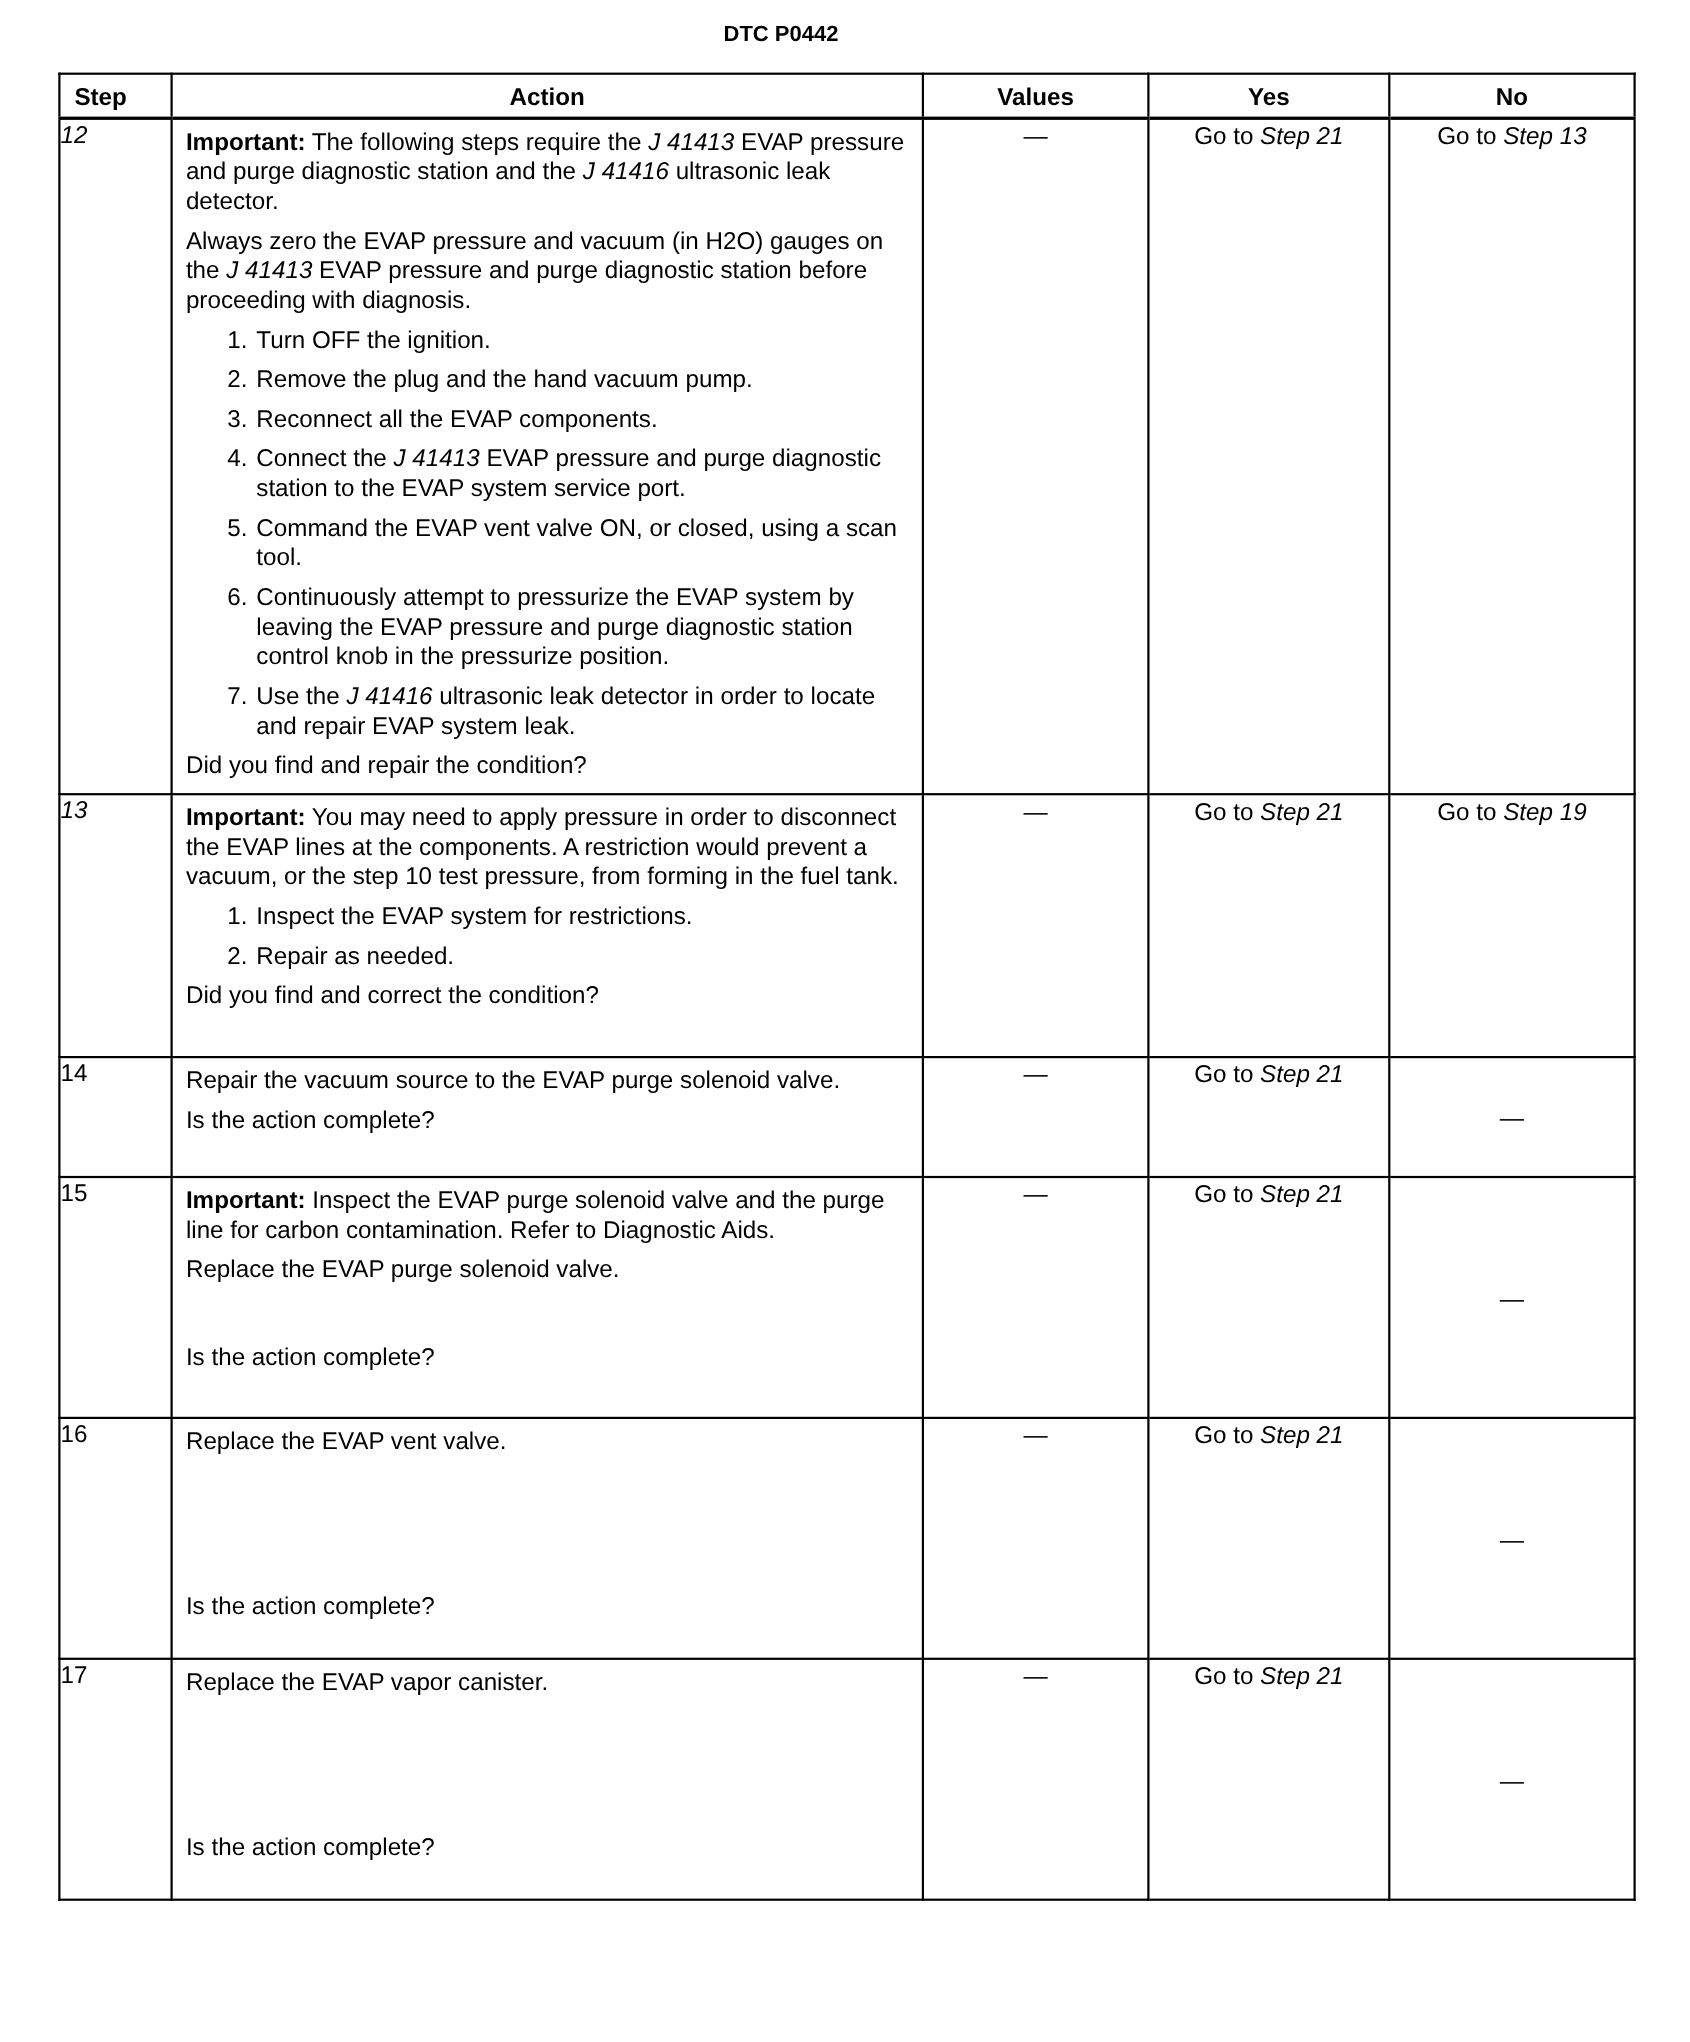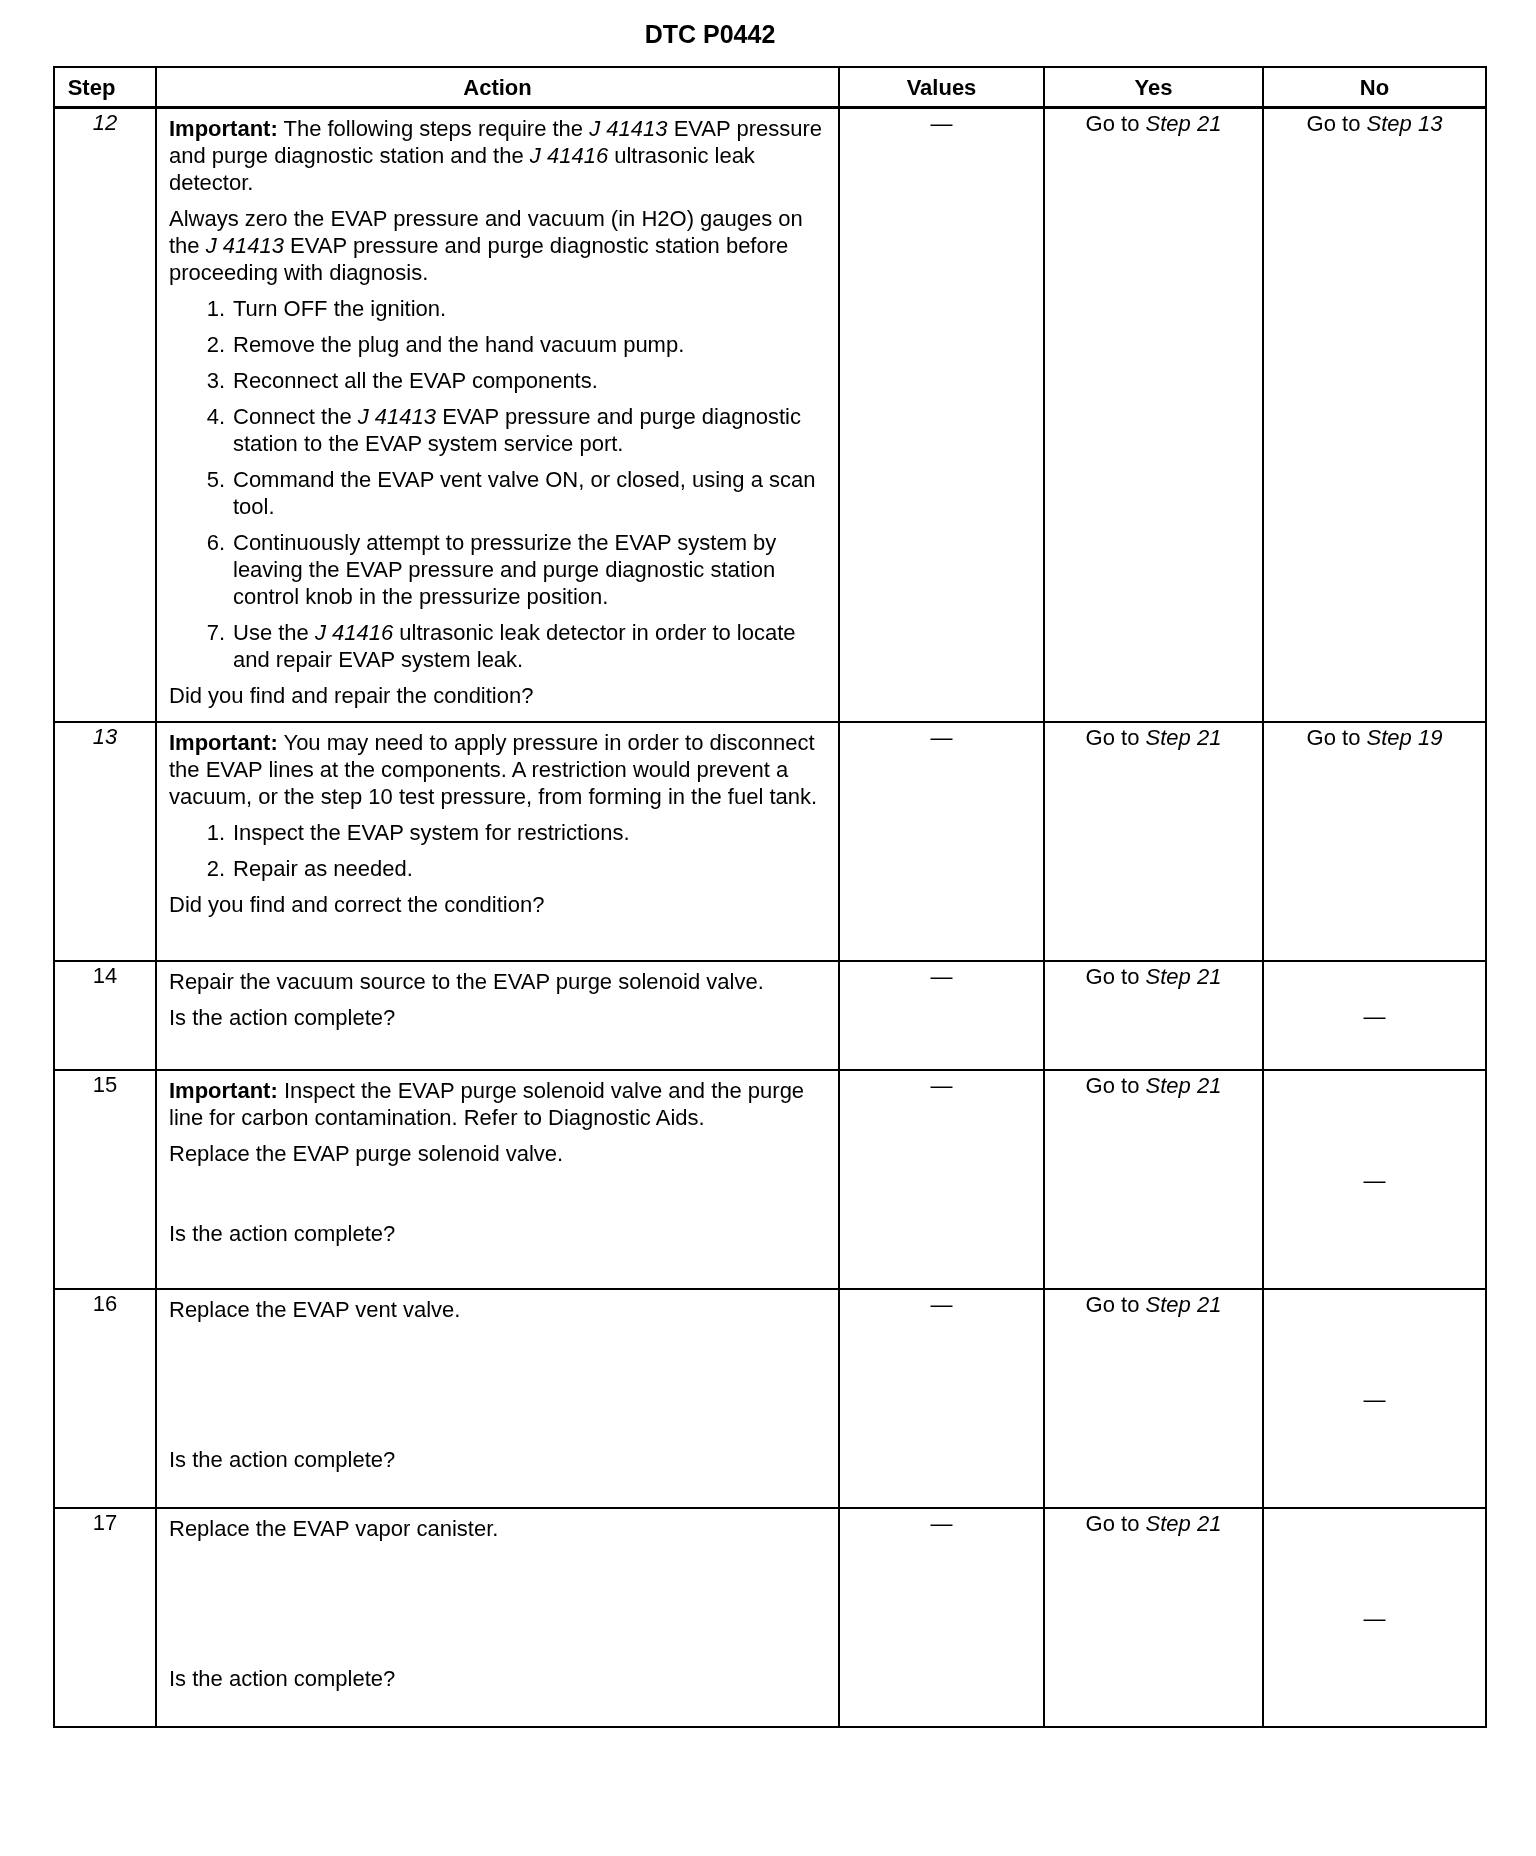--- a/index.html
+++ b/index.html
@@ -1,27 +1,27 @@
 <!DOCTYPE html>
 <html><head>
 <meta charset="utf-8">
 <style>
   html, body { margin: 0; padding: 0; background: #ffffff; }
   body { width: 1536px; height: 1856px; position: relative; font-family: "Liberation Sans", sans-serif; color: #000; }
-  .title { position: absolute; top: 20px; left: 0; width: 1420px; text-align: center; font-weight: bold; font-size: 25px; }
+  .title { position: absolute; top: 20px; left: 0; width: 1420px; text-align: center; font-weight: bold; font-size: 20px; }
   table.dtc { position: absolute; top: 66px; left: 53px; width: 1432px; border-collapse: collapse; table-layout: fixed; }
   table.dtc col.c-step { width: 102px; }
   table.dtc col.c-action { width: 683px; }
   table.dtc col.c-values { width: 205px; }
   table.dtc col.c-yes { width: 219px; }
   table.dtc col.c-no { width: 223px; }
   table.dtc th, table.dtc td { border: 2.5px solid #000; vertical-align: top; font-size: 22px; line-height: 27px; }
   table.dtc th { font-weight: bold; text-align: center; height: 38px; padding: 0; vertical-align: middle; border-bottom-width: 3px; }
   table.dtc th.th-step { text-align: center; padding-right: 27px; border-radius: 16px; }
-  td.step { text-align: center; vertical-align: middle; padding: 0; }
+  td.step { text-align: left; vertical-align: middle; padding: 0; }
   td.step span.it { font-style: italic; }
   td.action { padding: 6px 10px 6px 12px; }
   td.values { text-align: center; vertical-align: middle; }
   td.yes, td.no { text-align: center; vertical-align: bottom; padding-bottom: 6px; }
   td.no.dash { vertical-align: middle; padding-bottom: 0; }
   .para { margin: 0 0 9px 0; }
   .para:last-child { margin-bottom: 0; }
   .list { margin: 0 0 9px 0; padding: 0; list-style: none; }
   .list li { display: flex; margin-bottom: 9px; }
   .list li .num { width: 56px; text-align: right; padding-right: 8px; flex: none; }

